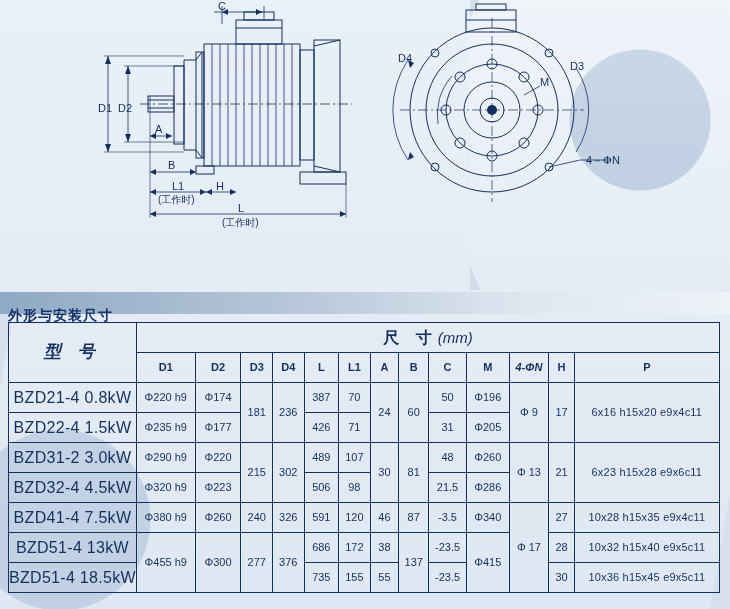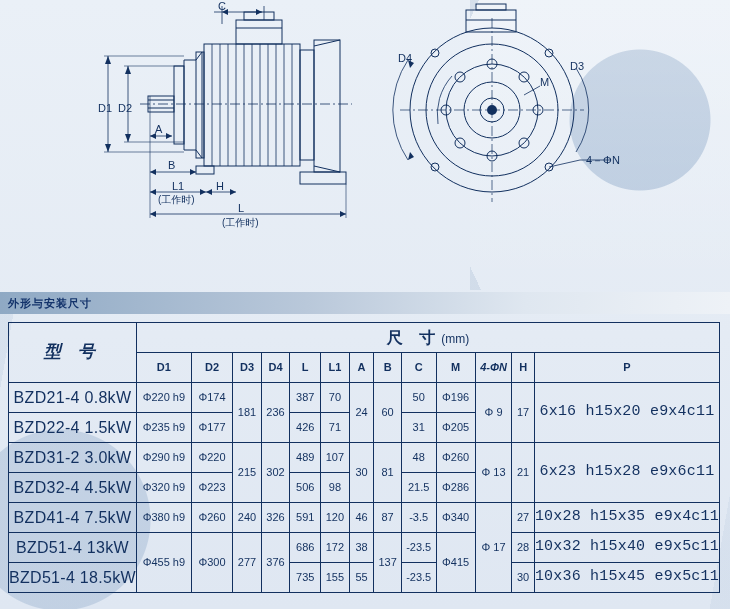--- a/index.html
+++ b/index.html
@@ -44,22 +44,22 @@
 
   
   .banner{
     position:absolute;left:0;top:292px;width:730px;height:22px;
   }
   .banner .bar{
     position:absolute;left:0;top:0;height:22px;width:730px;
     background:linear-gradient(90deg,#8fa9c4 0%, #b9c8da 42%, #dfe7f0 72%, #eef2f7 100%);
   }
   .banner .label{
-    position:absolute;left:8px;top:4px;
-    font-size:11px;font-weight:bold;color:#13336b;letter-spacing:1px;
+    position:absolute;left:8px;top:15px;
+    font-size:14px;font-weight:bold;color:#13336b;letter-spacing:1px;
   }
 
   
   .tablewrap{
     position:absolute;left:8px;top:322px;width:712px;
   }
   table.dims{
     border-collapse:collapse;
     width:712px;
     font-size:11px;
@@ -72,23 +72,23 @@
     vertical-align:middle;
     padding:0;
     height:29px;
     line-height:1.1;
     font-weight:normal;
     white-space:nowrap;
   }
   table.dims th{font-weight:bold;}
   .model-cell{font-size:16px;font-weight:bold;letter-spacing:.3px;}
   .hdr-main{font-size:16px;font-weight:bold;letter-spacing:6px;}
-  .hdr-unit{font-size:12px;letter-spacing:0;font-weight:normal;}
+  .hdr-unit{font-size:15px;letter-spacing:0;font-weight:normal;font-style:italic;}
   .hdr-model{font-size:17px;font-weight:bold;letter-spacing:6px;font-style:italic;}
-  .p-cell{font-size:15px;letter-spacing:.2px;font-family:Liberation Mono, monospace;}
+  .p-cell{font-size:11px;letter-spacing:.2px;}
   .note{
     position:absolute;left:14px;top:584px;font-size:11.5px;color:#12305f;
   }
   .w-model{width:118px;}
   .w-d1{width:62px;}
   .w-d2{width:50px;}
   .w-d3{width:34px;}
   .w-d4{width:34px;}
   .w-l{width:38px;}
   .w-l1{width:34px;}

